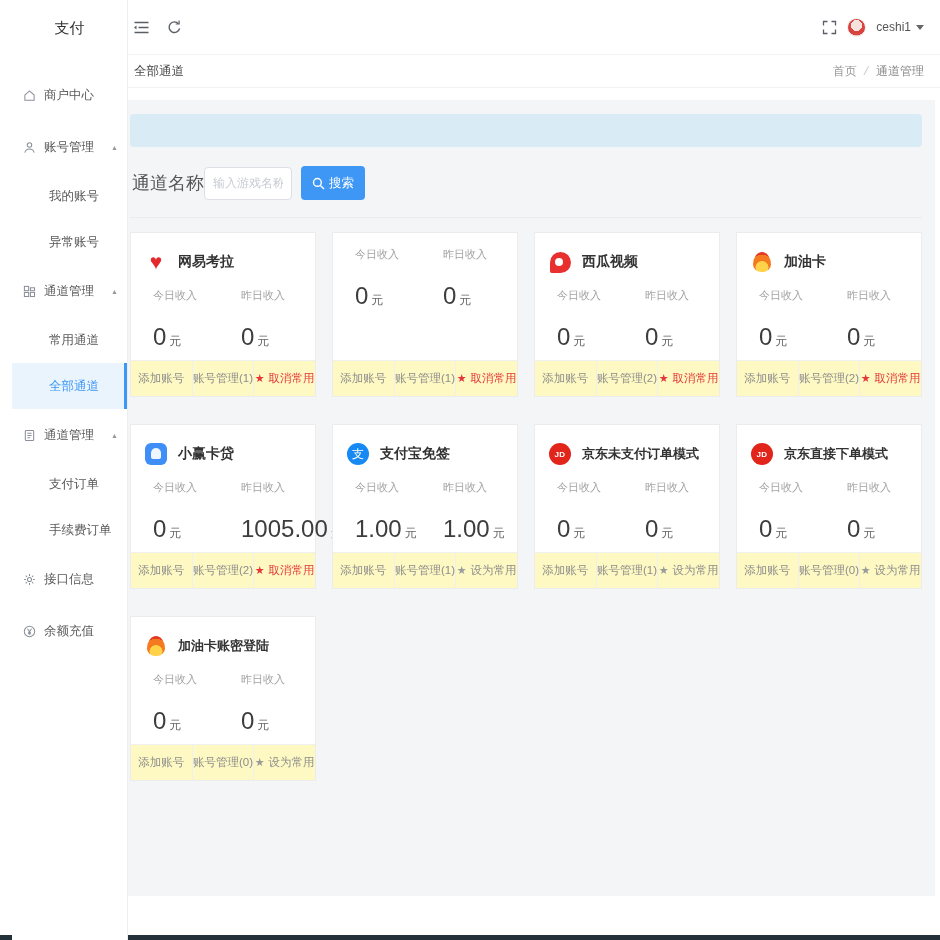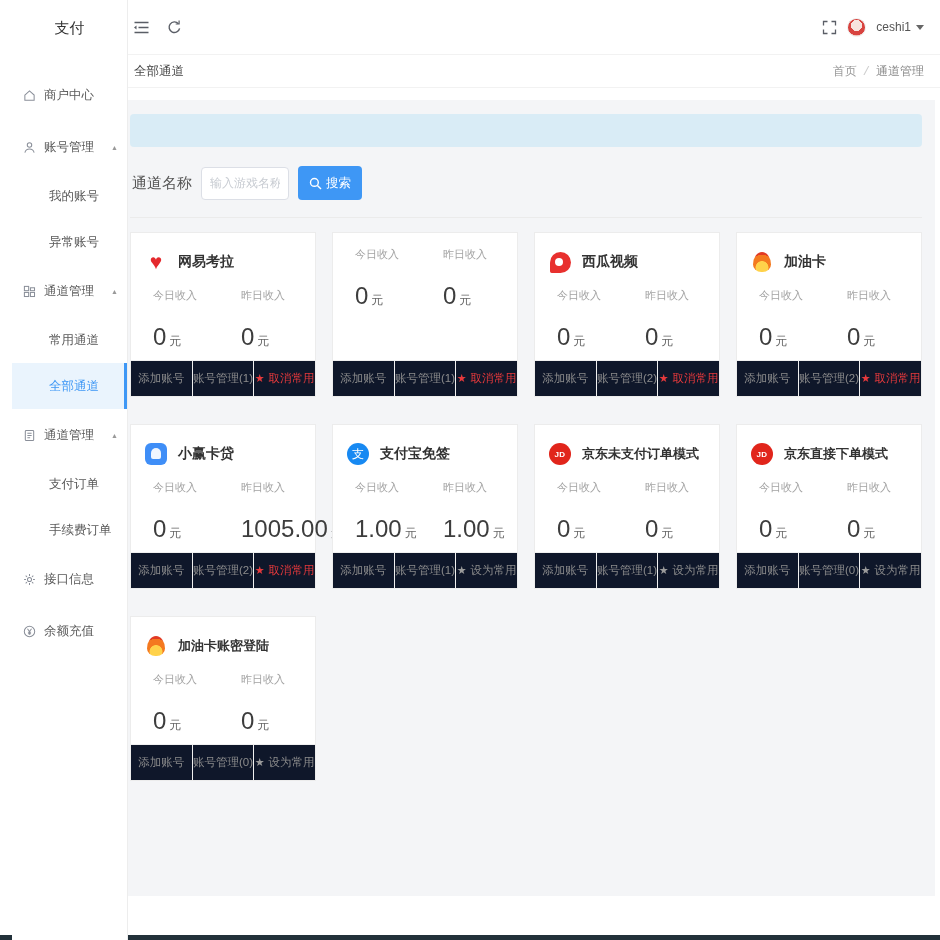--- a/index.html
+++ b/index.html
@@ -28,38 +28,38 @@
   .tab { border-left:3px solid #3e97f5; padding-left:8px; font-size:12.5px; color:#444; cursor:pointer; }
   .breadcrumb { font-size:12px; color:#999;font-family:Liberation Mono, monospace; }
   .breadcrumb .sep { margin:0 6px; color:#ccc; }
   .breadcrumb .cur { color:#8a8a8a; }
 
   .content { margin:12px 5px 0 0; width:818px; height:796px; background:#f4f5f7; padding:14px 13px; }
 
   .alert { height:33px; background:#d9ecf6; border-radius:4px; }
 
   .search-row { display:flex; align-items:center; margin-top:19px; padding-left:2px; }
-  .search-label { font-size:15px; color:#555; margin-right:9px; }
+  .search-label { font-size:18px; color:#555; }
   .search-input { width:88px; height:33px; border:1px solid #dcdfe6; border-radius:4px; background:#fff; padding:0 8px; font-size:12px; color:#333; outline:none; font-family:inherit; }
   .search-input::placeholder { color:#c8ccd2; }
   .search-btn { margin-left:9px; height:34px; padding:0 11px; background:#3e97f5; border:none; border-radius:4px; color:#fff; font-size:12.5px; display:flex; align-items:center; gap:4px; cursor:pointer; font-family:inherit; }
   .divider { border-bottom:1px solid #ebebeb; margin-top:17px; }
 
   
   .cards { display:grid; grid-template-columns:repeat(4,186px); gap:27px 16px; margin-top:14px; }
   .card { width:186px; height:165px; background:#fff; border:1px solid #ececec; display:flex; flex-direction:column; }
   .card-head { display:flex; align-items:center; gap:10px; padding:17px 12px 0 13px; }
   .card-title { font-size:14px; color:#333; font-weight:bold; }
   .card-stats { display:flex; padding:14px 8px 0 22px; flex:1; }
   .stat { flex:0 0 88px; }
   .stat + .stat { flex:1; }
   .stat-label { font-size:11px; color:#a3a3a3; }
   .stat-value { margin-top:20px; font-size:24px; color:#3d3d3d; white-space:nowrap; }
   .stat-value .unit { font-size:12px; color:#666; margin-left:3px; }
-  .card-foot { height:36px; background:#0f172a; border-top:1px solid #f0f0f0; display:flex; }
+  .card-foot { height:36px; background:#fef9c3; border-top:1px solid #f0f0f0; display:flex; }
   .foot-cell { flex:1; display:flex; align-items:center; justify-content:center; font-size:11.5px; color:#8c8c8c; cursor:pointer; }
   .foot-cell + .foot-cell { border-left:1px solid #f0f0f0; }
   .action-cell::before { content:"★"; font-size:11px; margin-right:4px; color:#9b9b9b; }
   .action-cell.fav { color:#e4393c; }
   .action-cell.fav::before { color:#e4393c; }
 
   
   .cicon { width:24px; height:24px; flex:0 0 24px; display:flex; align-items:center; justify-content:center; }
   .ci-heart { color:#e4292d; font-size:21px; line-height:24px; }
   .ci-ring { width:21px; height:21px; border-radius:50%; background:conic-gradient(#ffb000,#ff6a00,#e91e63,#b01aa7,#ffb000); position:relative; }

